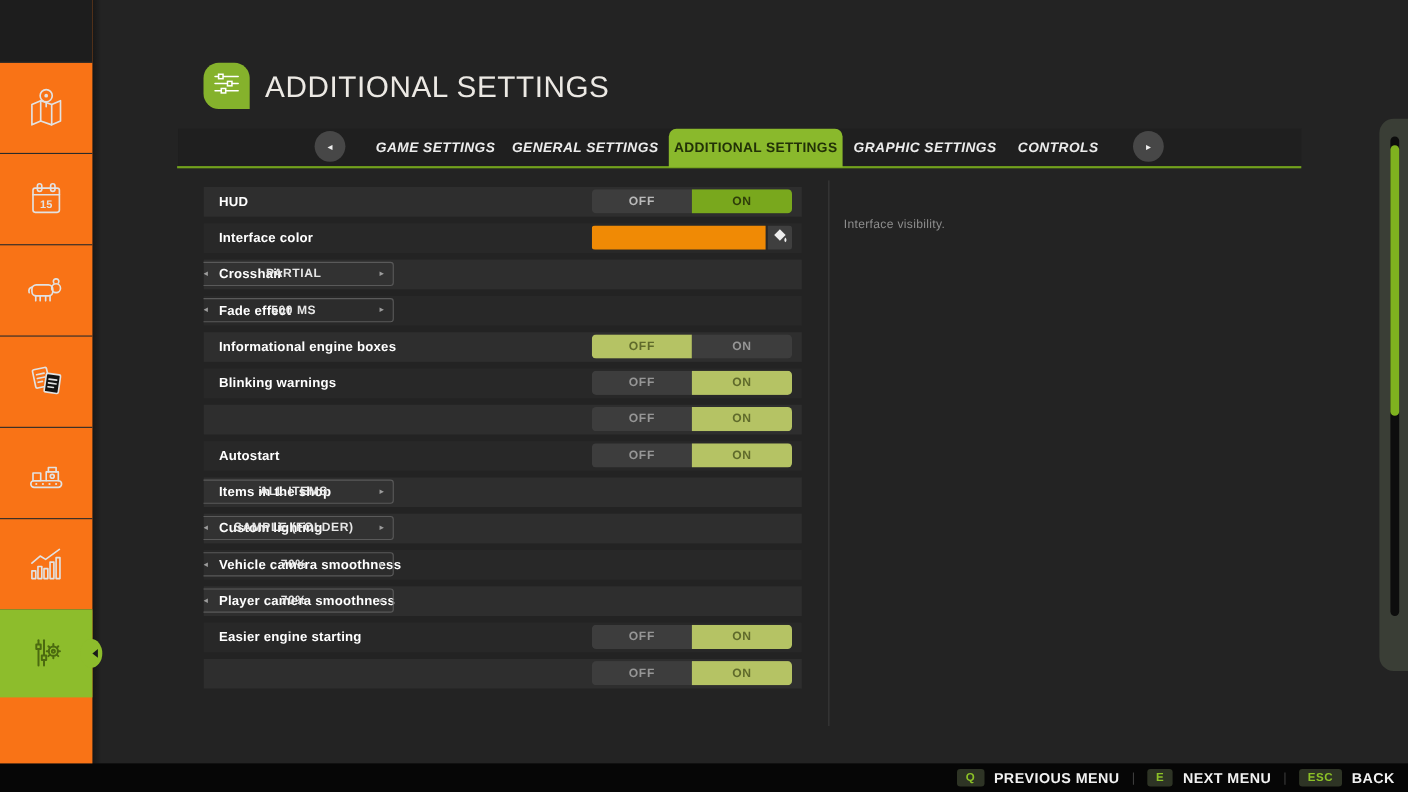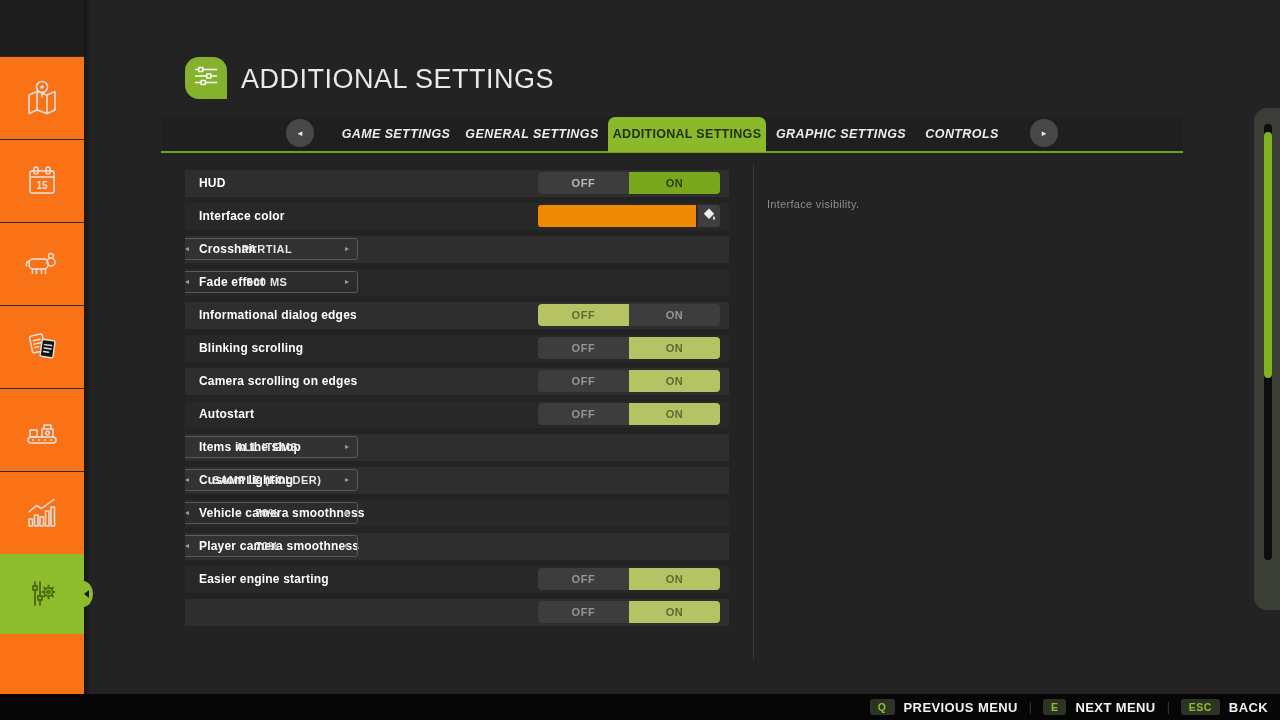--- a/index.html
+++ b/index.html
@@ -256,37 +256,36 @@
   <div class="srow">
     <span class="row-label">Fade effect</span>
     <div class="ctl selector">
       <span class="arr left">◂</span>
       <span class="sel-val">500 MS</span>
       <span class="arr right">▸</span>
     </div>
   </div>
 
   <div class="srow alt">
-    <span class="row-label">Informational dialog edges</span>
+    <span class="row-label">Informational engine boxes</span>
     <div class="ctl toggle state-off">
       <span class="t-off">OFF</span>
       <span class="t-on">ON</span>
     </div>
   </div>
 
   <div class="srow">
-    <span class="row-label">Blinking scrolling</span>
-    <div class="ctl toggle state-on">
-      <span class="t-off">OFF</span>
-      <span class="t-on">ON</span>
-    </div>
-  </div>
-
-  <div class="srow alt">
-    <span class="row-label">Camera scrolling on edges</span>
+    <span class="row-label">Blinking warnings</span>
+    <div class="ctl toggle state-on">
+      <span class="t-off">OFF</span>
+      <span class="t-on">ON</span>
+    </div>
+  </div>
+
+  <div class="srow alt">
     <div class="ctl toggle state-on">
       <span class="t-off">OFF</span>
       <span class="t-on">ON</span>
     </div>
   </div>
 
   <div class="srow">
     <span class="row-label">Autostart</span>
     <div class="ctl toggle state-on">
       <span class="t-off">OFF</span>

